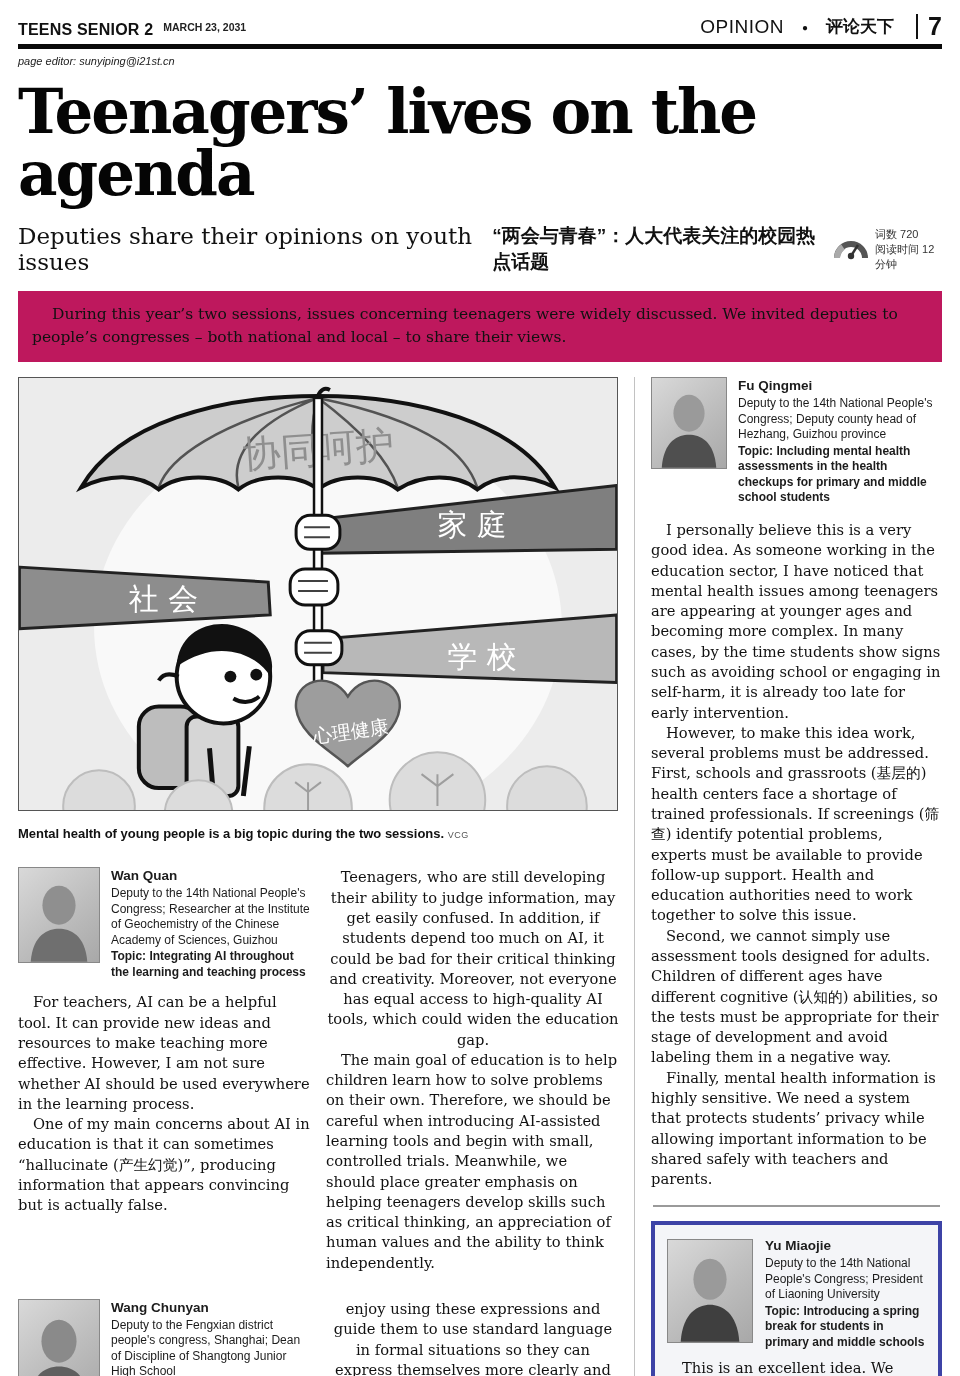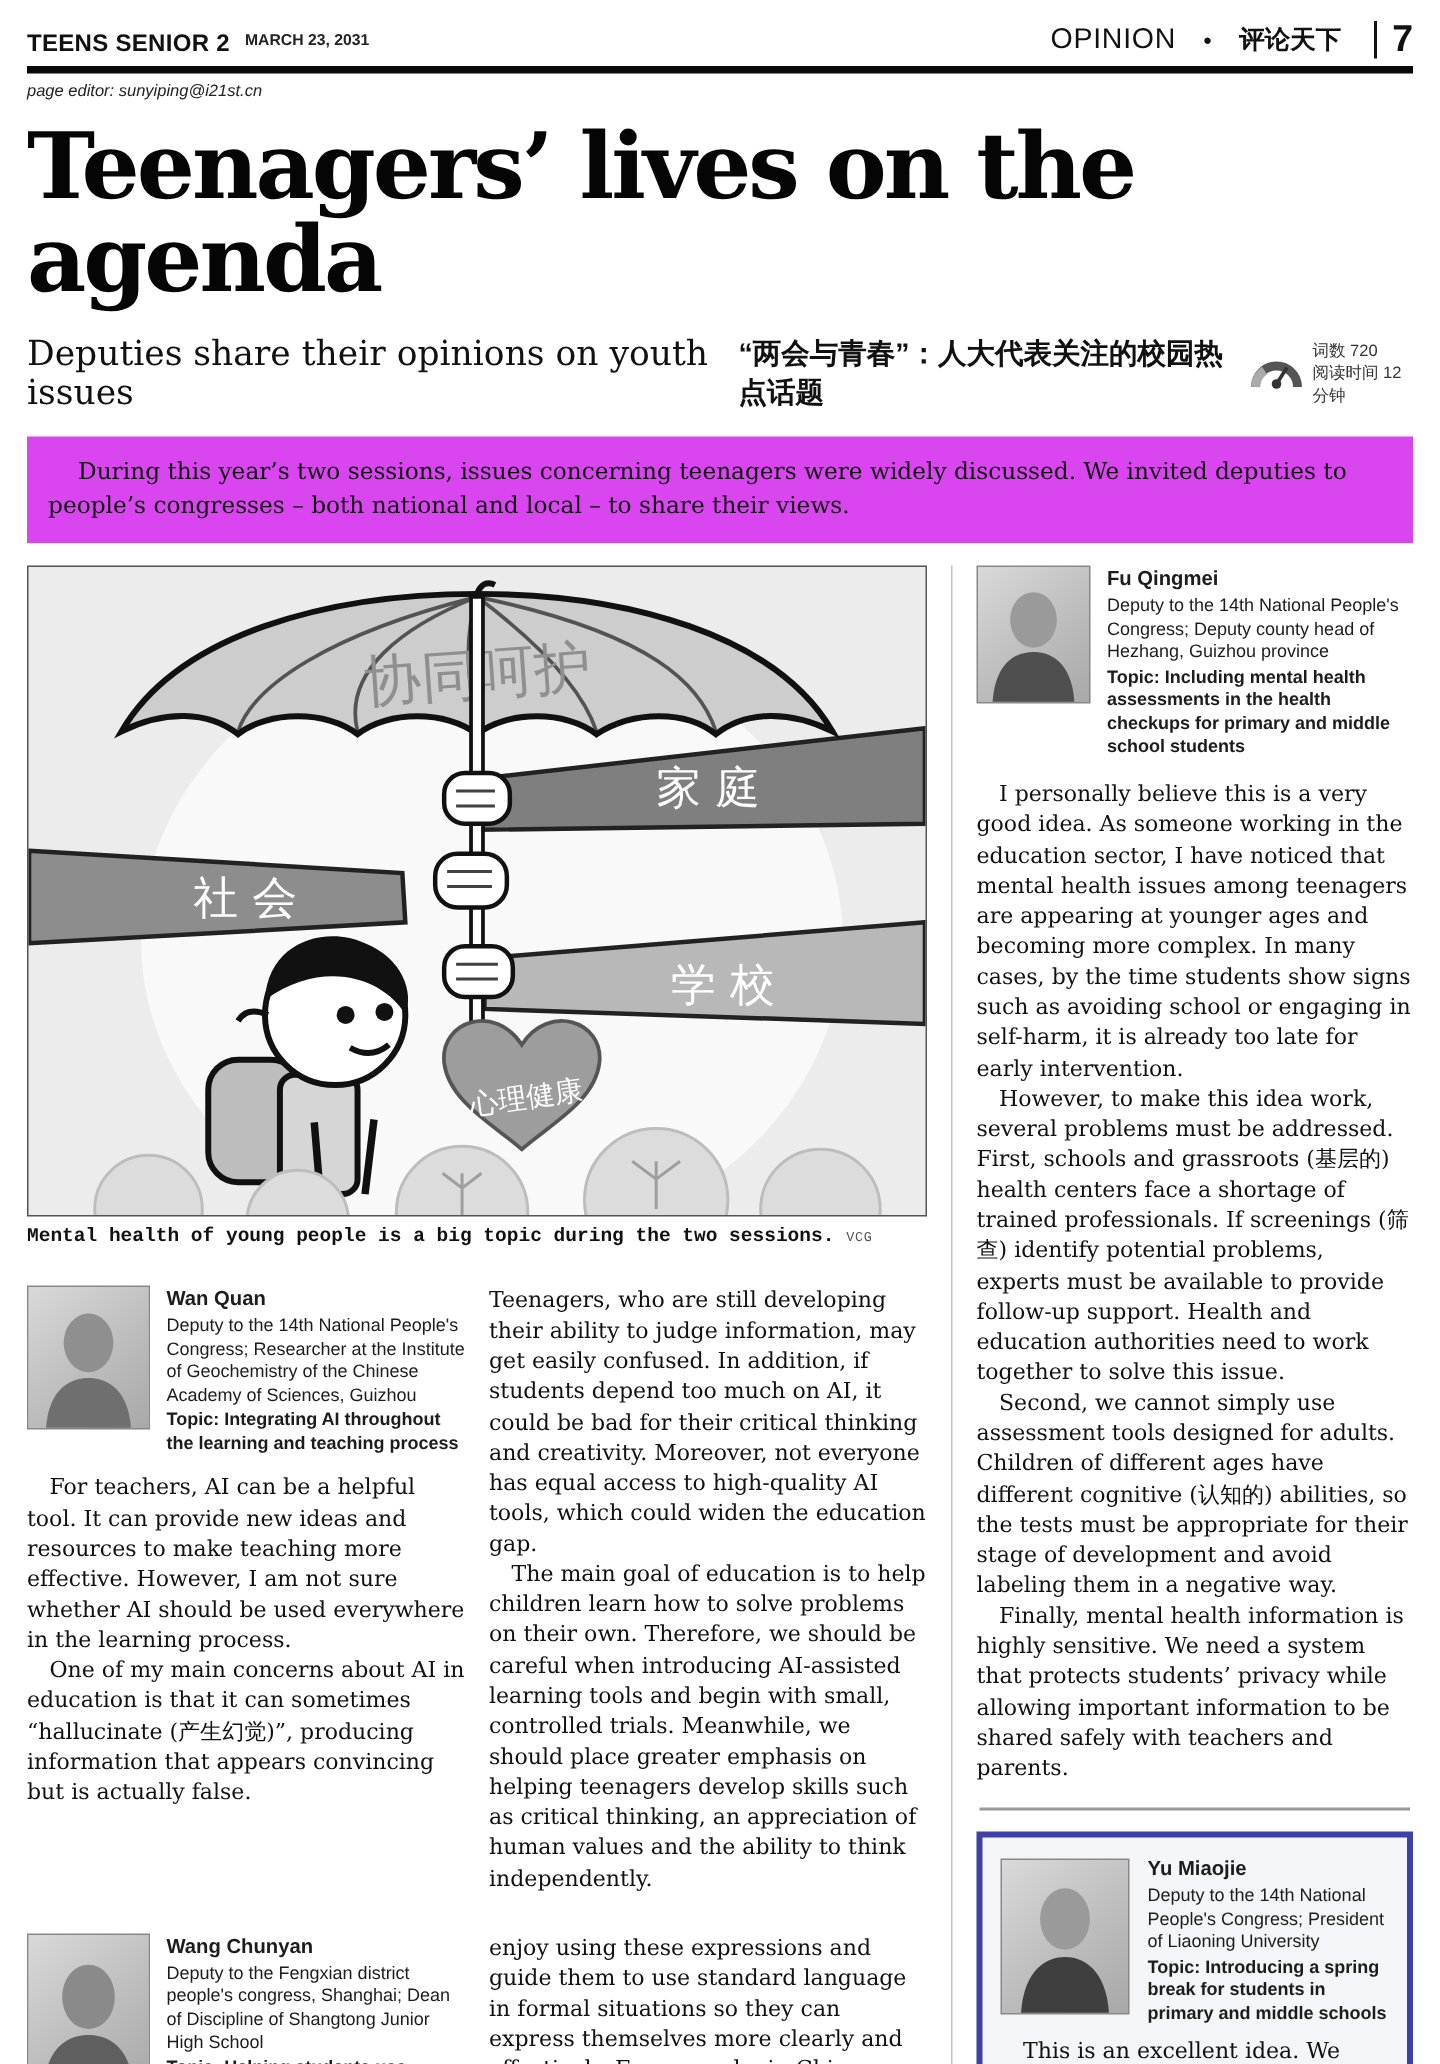--- a/index.html
+++ b/index.html
@@ -30,49 +30,49 @@
   }
   .standfirst { display: flex; align-items: center; gap: 4px; margin-top: 18px; }
   .sub-en { font-size: 23px; color: #111; }
   .sub-cn { font-family: "Liberation Sans", sans-serif; font-weight: 700; font-size: 19px; }
   .read-meta { display: flex; align-items: center; gap: 7px; margin-left: 2px; }
   .gauge { width: 34px; height: 24px; flex: none; }
   .read-lines { font-family: "Liberation Sans", sans-serif; font-size: 11px; color: #333; line-height: 1.35; }
 
   
   .intro-box {
-    background: #d946ef; margin-top: 16px; padding: 12px 24px 14px 14px;
+    background: #be185d; margin-top: 16px; padding: 12px 24px 14px 14px;
     font-size: 15.5px; line-height: 1.45;
   }
   .intro-box p { text-indent: 20px; }
 
   
   .content { display: flex; margin-top: 15px; }
   .left-region { width: 602px; flex: none; }
   .right-region { flex: 1; border-left: 1px solid #c2c2c2; margin-left: 14px; padding-left: 16px; }
 
   
   .cartoon-fig { width: 600px; }
   .cartoon-frame { border: 1px solid #555; background: #efefef; }
   .cartoon-frame svg { display: block; }
-  .cartoon-caption { font-family: Liberation Mono, monospace; font-size: 13px; font-weight: 700; margin-top: 5px; }
+  .cartoon-caption { font-family: Liberation Sans, sans-serif; font-size: 13px; font-weight: 700; margin-top: 15px; }
   .photo-credit { font-size: 9px; font-weight: 400; color: #555; letter-spacing: .5px; }
 
   
   .bio-row { display: flex; gap: 11px; }
   .portrait { flex: none; border: 1px solid #888; background: linear-gradient(140deg,#d9d9d9 0%,#bdbdbd 55%,#a8a8a8 100%); position: relative; overflow: hidden; }
   .portrait svg { display: block; width: 100%; height: 100%; }
   .bio-text { font-family: "Liberation Sans", sans-serif; font-size: 12px; line-height: 1.3; color: #1c1c1c; }
   .bio-name { font-weight: 800; font-size: 13.5px; margin-bottom: 1px; }
   .bio-topic { font-weight: 800; margin-top: 1px; }
 
   
   .body-copy { font-size: 14.7px; line-height: 1.38; }
   .body-copy p { text-indent: 15px; margin: 0; }
-  .body-copy p.noindent { text-indent: 0; }
+  .body-copy p.noindent { text-indent: 0; text-align: center; }
   .two-col { display: flex; gap: 14px; }
   .col { width: 294px; flex: none; }
   .section-gap { margin-top: 26px; }
   .col-body-gap { margin-top: 12px; }
 
   
   .right-body { margin-top: 14px; }
   .gray-rule { height: 2px; background: #9a9a9a; border: 0; margin: 16px 2px 14px 2px; }
   .yu-box { border: 4px solid #3d43a6; background: #f4f5f8; padding: 12px 12px 14px 12px; }
   .yu-box .portrait { float: left; width: 86px; height: 104px; margin: 2px 12px 6px 0; }

